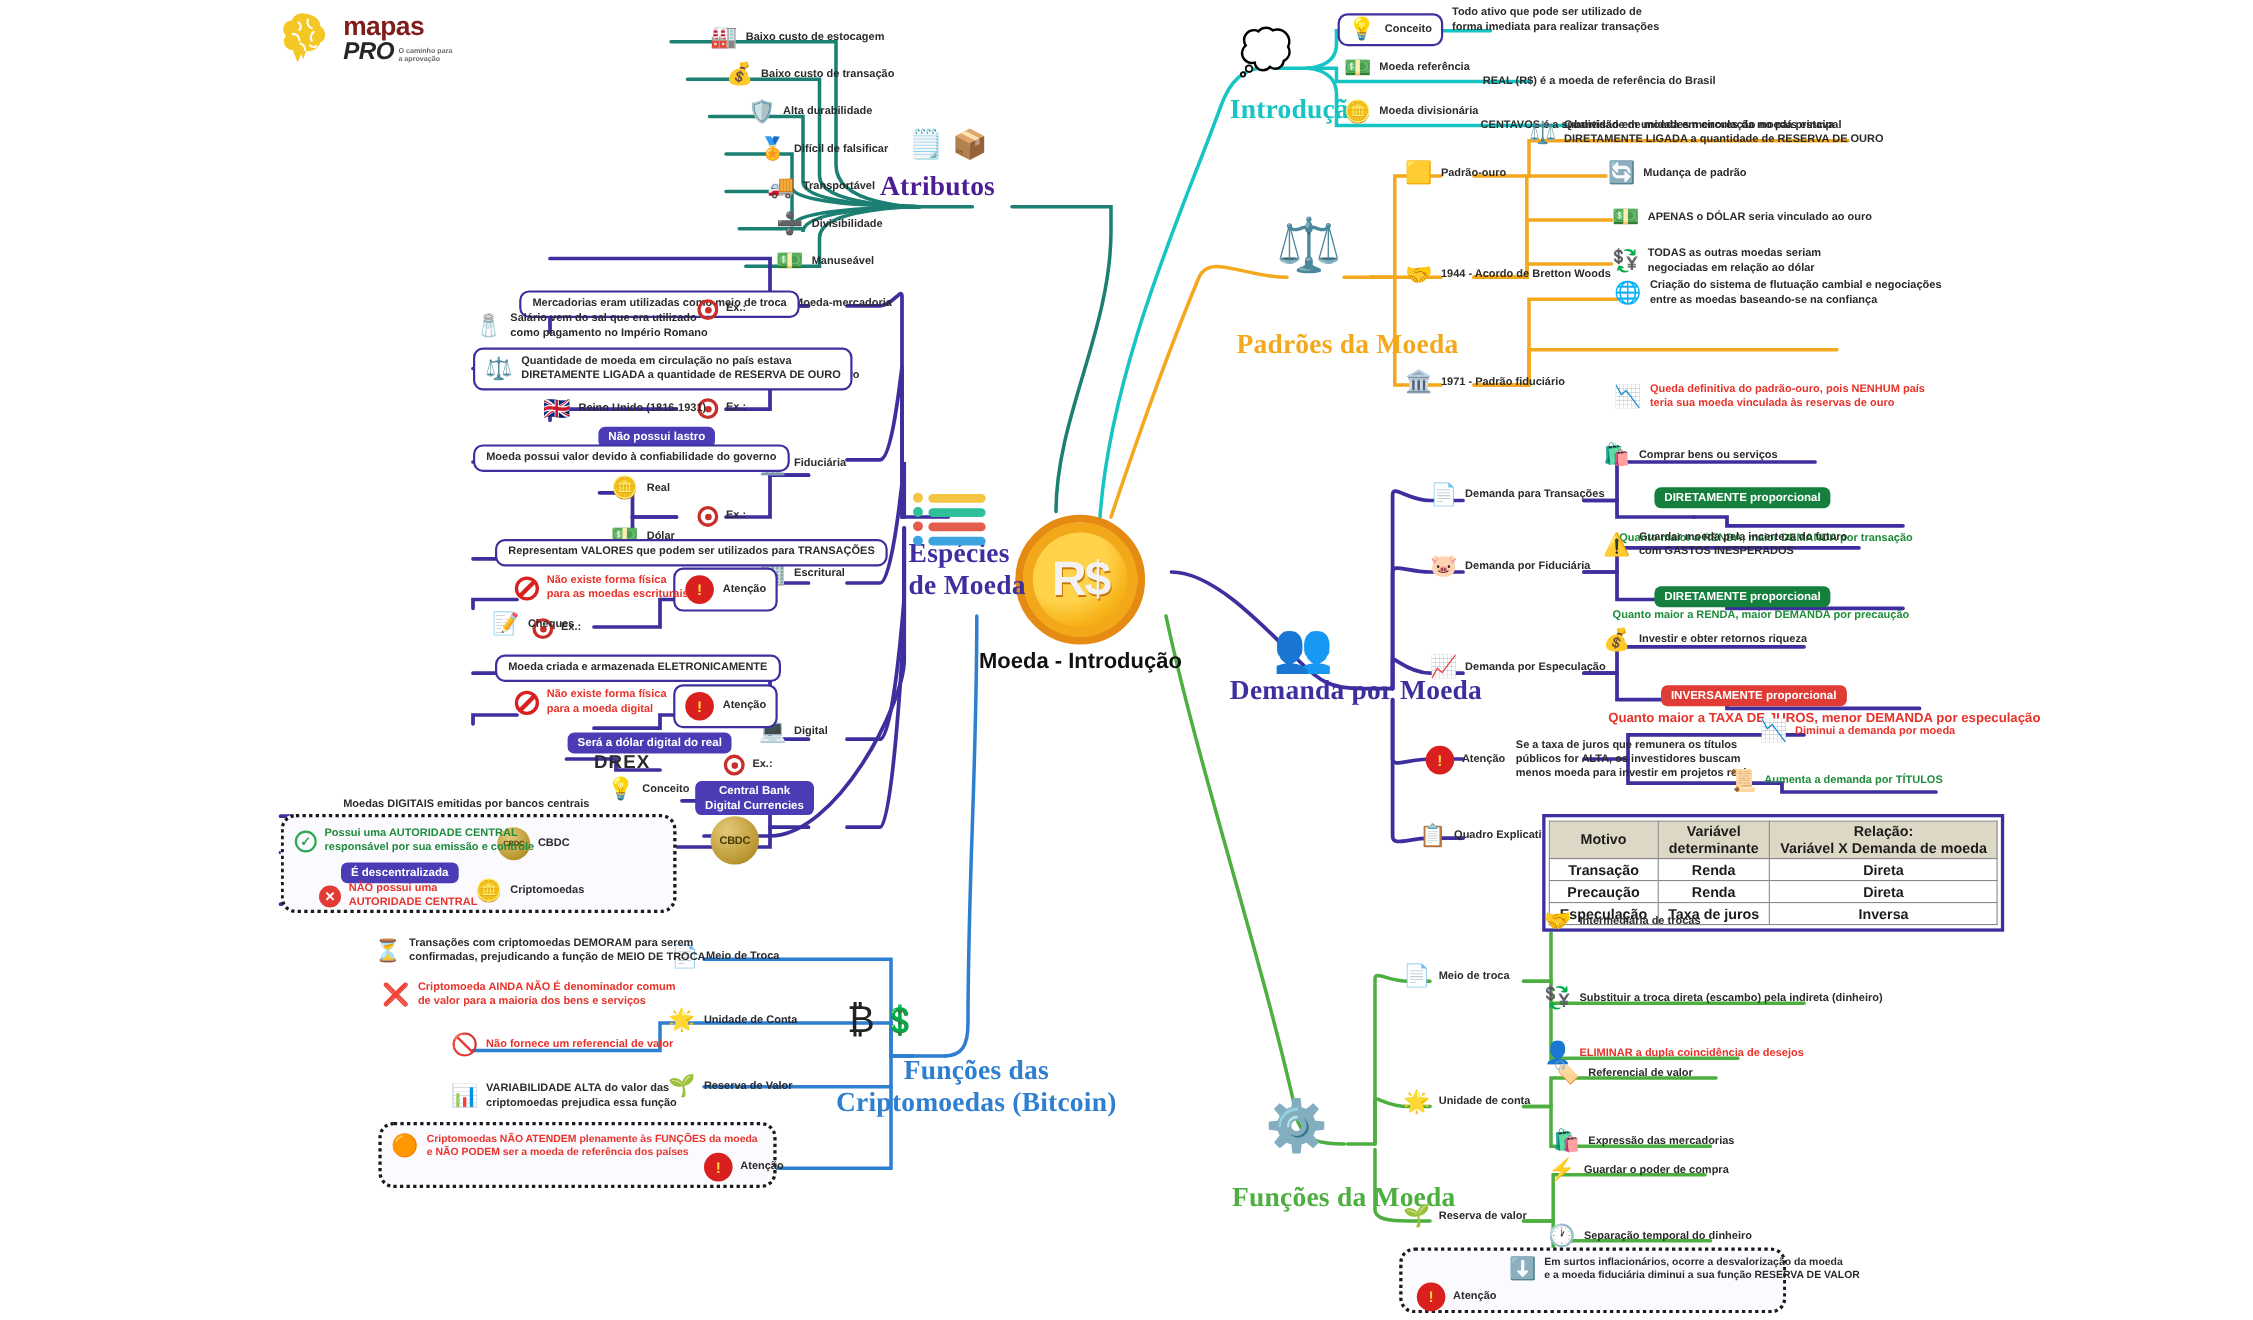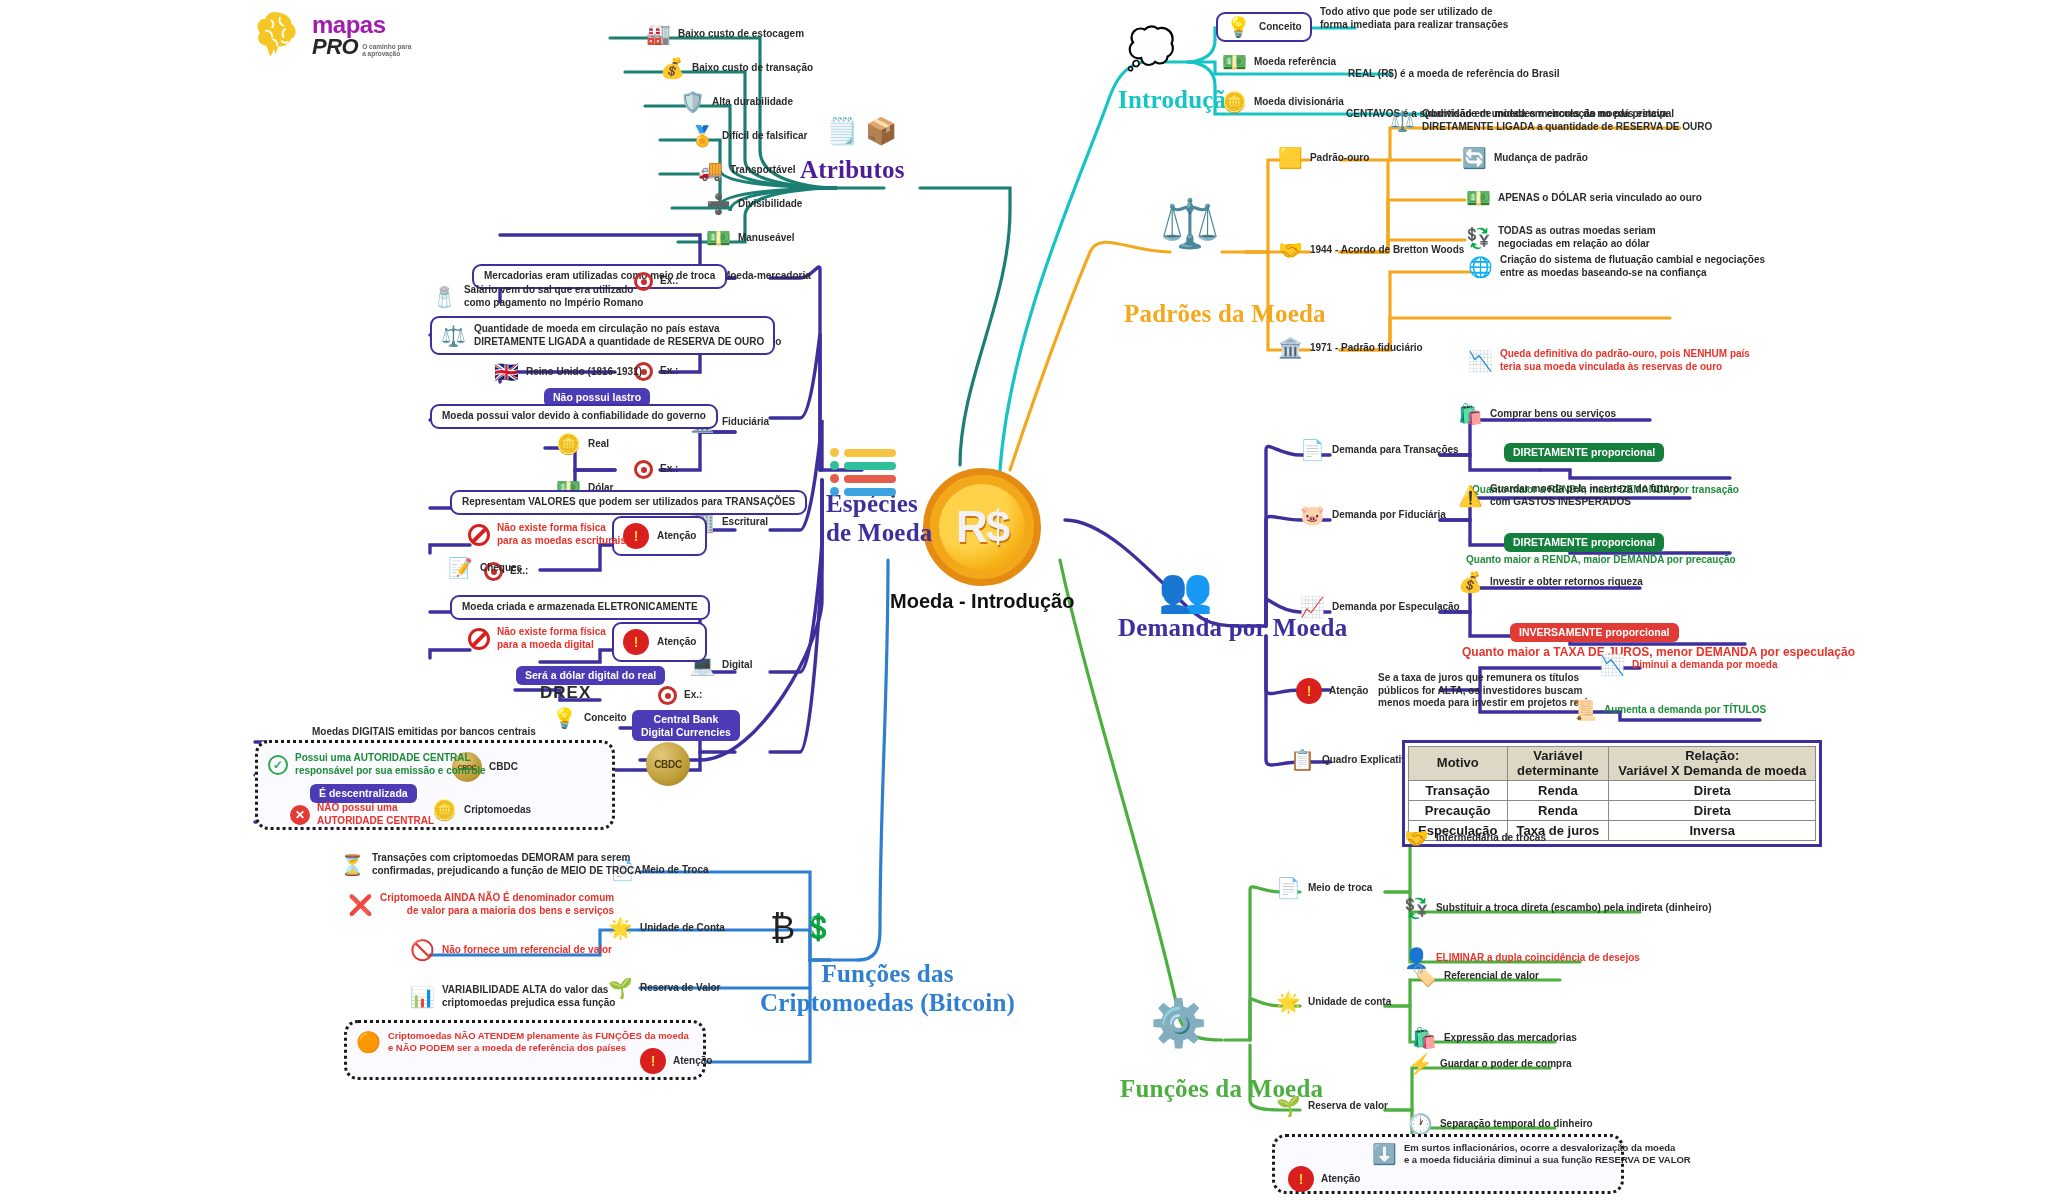--- a/index.html
+++ b/index.html
@@ -38,21 +38,21 @@
           background:radial-gradient(circle at 36% 32%, #ffd24a 0 40%, #f7b319 62%, #e0870f 100%);
           border:7px solid #e58a12; display:flex; align-items:center; justify-content:center;
           box-shadow:inset 0 0 0 9px #f3a81a; }
   .coin span { font-size:44px; font-weight:800; color:#f2f2f2; letter-spacing:-2px;
                text-shadow:1px 2px 0 #c9760c; }
 
   
   #logo { position:absolute; display:flex; align-items:center; gap:4px; }
   #logo .brain { width:56px; height:52px; }
   #logo .wordmark { line-height:.95; }
-  #logo .w1 { font-size:24px; font-weight:800; color:#a21caf; letter-spacing:-.5px; }
+  #logo .w1 { font-size:24px; font-weight:800; color:#7f1d1d; letter-spacing:-.5px; }
   #logo .w2 { font-size:22px; font-weight:800; font-style:italic; color:#262626; letter-spacing:-.5px;}
   #logo .w3 { font-size:6.5px; color:#6b6b6b; font-weight:600; line-height:1.15; }
   #logo .row2 { display:flex; align-items:flex-end; gap:4px; }
 
   
   #quadro-table { position:absolute; border:3px solid #3d2f9e; background:#fff; padding:3px; }
   #quadro-table table { border-collapse:collapse; font-size:12px; }
   #quadro-table th, #quadro-table td { border:1px solid #8a8a8a; padding:2px 9px; text-align:center;
         font-weight:700; color:#1b1b1b; }
   #quadro-table th { background:#ddd8c5; font-size:13px; line-height:1.12; }
@@ -634,21 +634,21 @@
     <span class="txt t-xs">Transações com criptomoedas DEMORAM para serem
 confirmadas, prejudicando a função de MEIO DE TROCA</span>
   </div>
 
   <div class="node" style="left:608px; top:918px;">
     <span class="ico em">🌟</span>
     <span class="txt t-xs">Unidade de Conta</span>
   </div>
   <div class="node" style="left:348px; top:892px;">
     <span class="ico em">❌</span>
-    <span class="txt t-red" style="font-size:10px;text-align:right;">Criptomoeda AINDA NÃO É denominador comum
+    <span class="txt t-red" style="font-size:10px;">Criptomoeda AINDA NÃO É denominador comum
 de valor para a maioria dos bens e serviços</span>
   </div>
   <div class="node" style="left:410px; top:940px;">
     <span class="ico em">🚫</span>
     <span class="txt t-red" style="font-size:10px;">Não fornece um referencial de valor</span>
   </div>
 
   <div class="node" style="left:608px; top:978px;">
     <span class="ico em">🌱</span>
     <span class="txt t-xs">Reserva de Valor</span>

